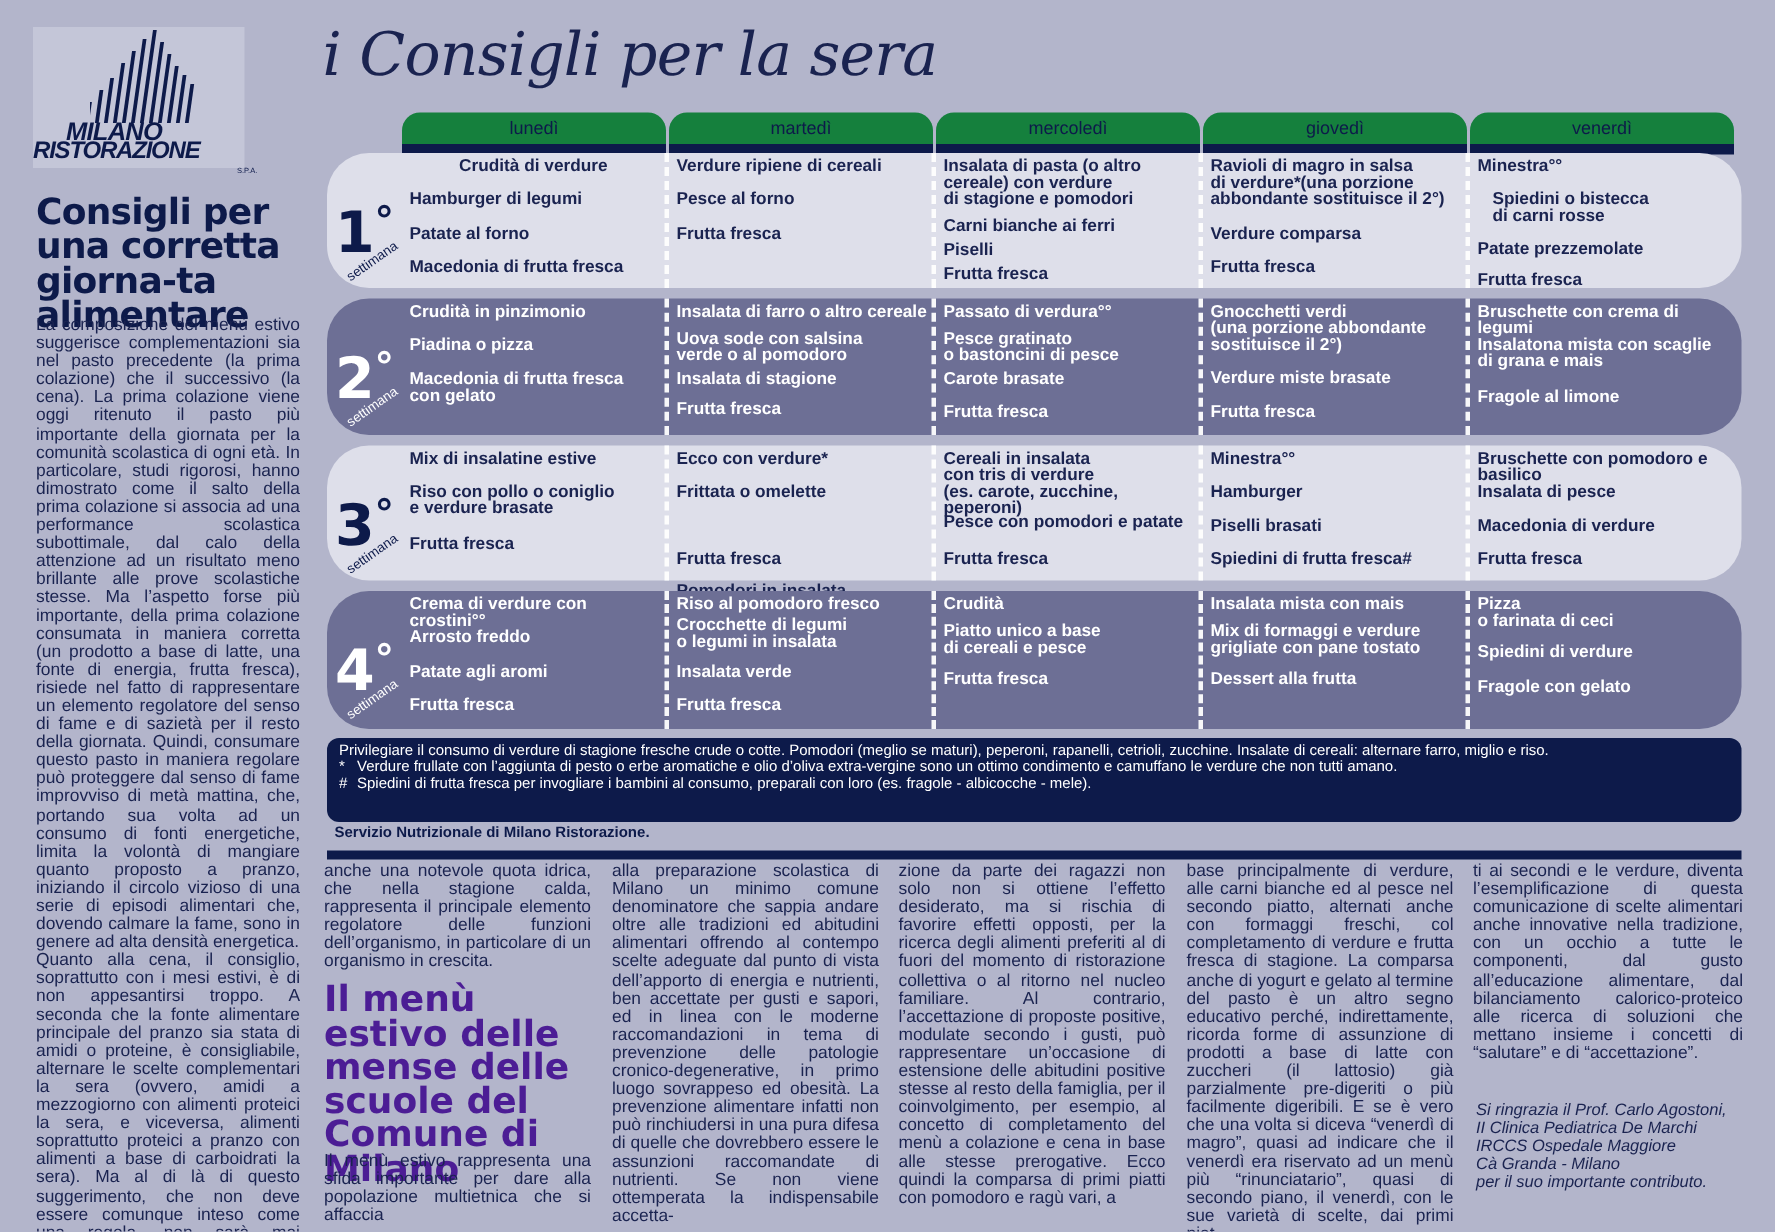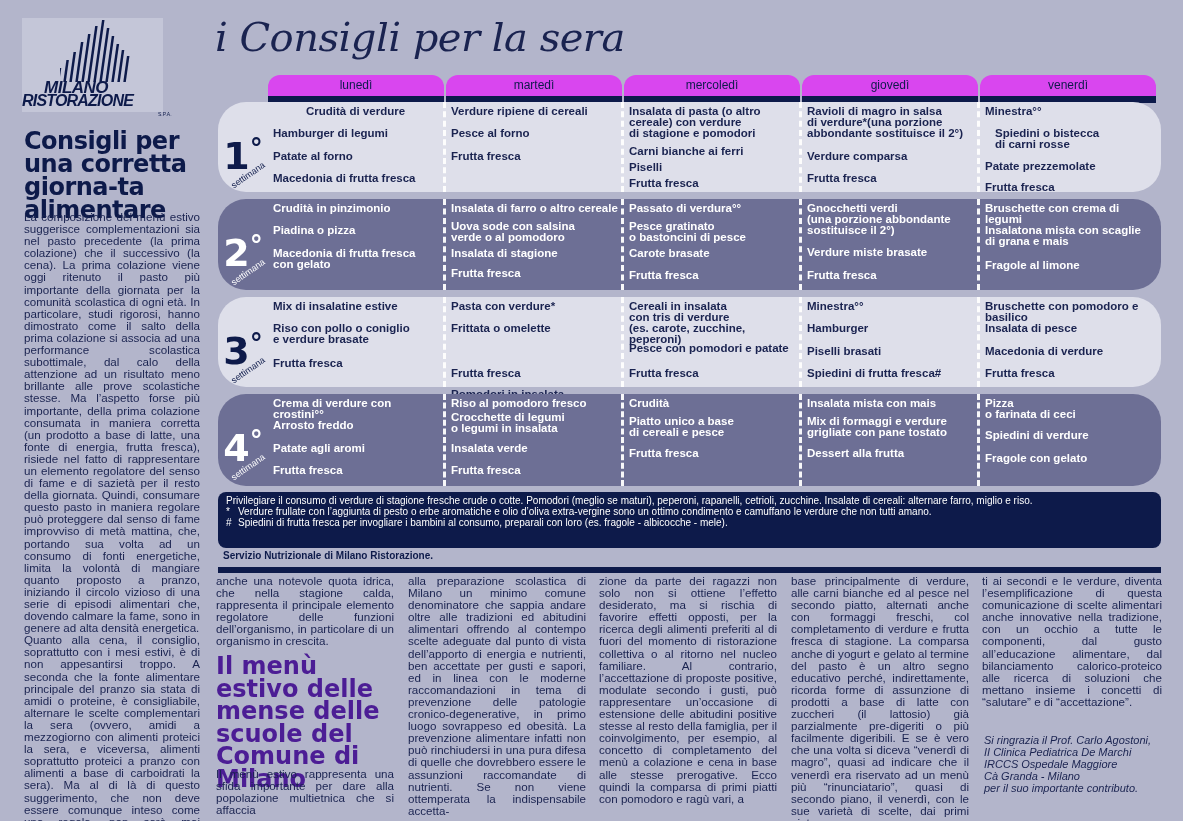--- a/index.html
+++ b/index.html
@@ -13,21 +13,21 @@
   .logo-text2 { position: absolute; left: 0px; top: 74px; font: italic bold 16px "Liberation Sans", sans-serif; color: #0d1a4a; letter-spacing: -0.8px; white-space: nowrap; }
   .logo-spa { position: absolute; left: 136px; top: 93px; font-size: 5px; color: #0d1a4a; }
 
   .side-heading { position: absolute; left: 24px; top: 130px; width: 180px; font: bold 24px/23px "DejaVu Sans", sans-serif; color: #0d1a4a; letter-spacing: -0.5px; }
   .side-body { position: absolute; left: 24px; top: 211px; width: 176px; font: 11.6px/12.1px "Liberation Sans", sans-serif; color: #1a2350; text-align: justify; hyphens: manual; }
   .side-body p { margin: 0; }
 
   .main-title { position: absolute; left: 215px; top: 14px; font: 40px "DejaVu Serif", serif; font-style: italic; color: #1a2350; letter-spacing: -0.5px; }
 
   
-  .day-tab { position: absolute; top: 75px; height: 22px; background: #d946ef; border-radius: 12px 12px 0 0; text-align: center; font: 12px/20px "Liberation Sans", sans-serif; color: #0d1a4a; }
+  .day-tab { position: absolute; top: 75px; height: 22px; background: #15803d; border-radius: 12px 12px 0 0; text-align: center; font: 12px/20px "Liberation Sans", sans-serif; color: #0d1a4a; }
   .day-tab::after { content: ""; position: absolute; left: 0; right: 0; bottom: -6px; height: 7px; background: #0d1a4a; }
 
   .week-band { position: absolute; left: 218px; width: 943px; border-radius: 28px; }
   .week-band.light { background: #dedfea; }
   .week-band.dark { background: #6d6f95; }
   .week-num { position: absolute; left: 218px; width: 50px; text-align: center; }
   .week-num .n { font: bold 38px/36px "DejaVu Sans", sans-serif; display: block; }
   .week-num .n sup { font-size: 26px; vertical-align: 12px; }
   .week-num .s { display: block; font-size: 9px; transform: rotate(-35deg); margin-top: -4px; margin-left: 10px; }
   .week-num.light { color: #0d1a4a; }
@@ -159,21 +159,21 @@
     <div class="week-band light" style="top: 297px; height: 90px;"></div>
     <div class="week-num light" style="top: 325px;">
       <span class="n"><span>3</span><sup>°</sup></span>
       <span class="s">settimana</span>
     </div>
     <div class="cell light" style="left: 268px; top: 301px;"><span class="item">Mix di insalatine estive</span></div>
     <div class="cell light" style="left: 268px; top: 323px;"><span class="item">Riso con pollo o coniglio
 e verdure brasate</span></div>
     <div class="cell light" style="left: 268px; top: 358px;"><span class="item">Frutta fresca</span></div>
     <div class="col-sep" style="left: 443px; top: 297px; height: 90px;"></div>
-    <div class="cell light" style="left: 446px; top: 301px;"><span class="item">Pasta con verdure*</span></div>
+    <div class="cell light" style="left: 446px; top: 301px;"><span class="item">Ecco con verdure*</span></div>
     <div class="cell light" style="left: 446px; top: 323px;"><span class="item">Frittata o omelette</span></div>
     <div class="cell light" style="left: 446px; top: 346px; margin-top: 43px;"><span class="item">Pomodori in insalata</span></div>
     <div class="cell light" style="left: 446px; top: 368px;"><span class="item">Frutta fresca</span></div>
     <div class="col-sep" style="left: 621px; top: 297px; height: 90px;"></div>
     <div class="cell light" style="left: 624px; top: 301px;"><span class="item">Cereali in insalata
 con tris di verdure
 (es. carote, zucchine, peperoni)</span></div>
     <div class="cell light" style="left: 624px; top: 343px;"><span class="item">Pesce con pomodori e patate</span></div>
     <div class="cell light" style="left: 624px; top: 368px;"><span class="item">Frutta fresca</span></div>
     <div class="col-sep" style="left: 799px; top: 297px; height: 90px;"></div>

